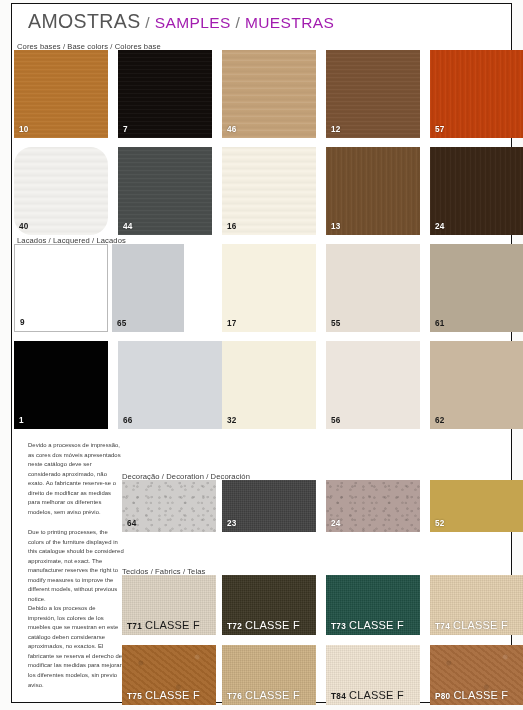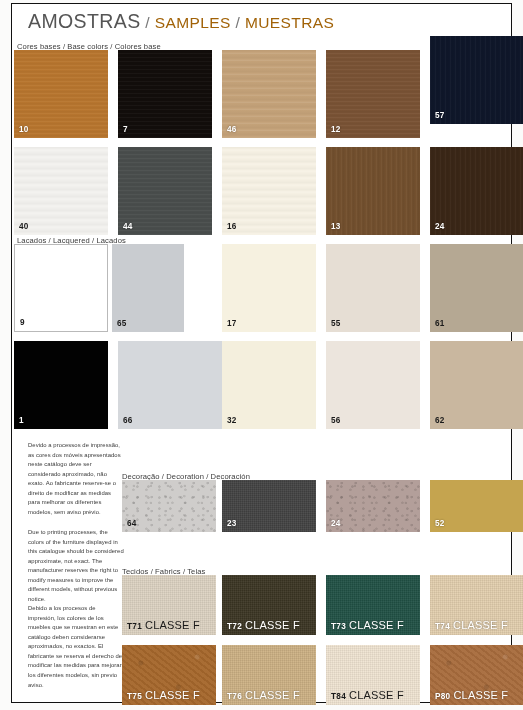--- a/index.html
+++ b/index.html
@@ -23,21 +23,21 @@
   
   #title{
     position:absolute;left:16px;top:6px;
     white-space:nowrap;
     color:#4d4d4d;
     font-size:19px;
     letter-spacing:.4px;
   }
   #title .big{font-size:19.5px;color:#555;}
   #title .sep{font-size:15.5px;color:#777;}
-  #title .sm{font-size:15.5px;color:#a16207;}
+  #title .sm{font-size:15.5px;color:#a21caf;}
 
   
   .section-caption{
     position:absolute;
     font-size:7.6px;
     color:#3a3a3a;
     white-space:nowrap;
     letter-spacing:.1px;
   }
   
@@ -165,25 +165,25 @@
           <div class="lbl">7</div>
         </div>
         <div class="sw" style="left: 210px; top: 46px; width: 94px; height: 88px; background: rgb(196, 162, 121);">
           <div class="grain-soft"></div>
           <div class="lbl">46</div>
         </div>
         <div class="sw" style="left: 314px; top: 46px; width: 94px; height: 88px; background: rgb(122, 83, 53);">
           <div class="grain-h"></div>
           <div class="lbl">12</div>
         </div>
-        <div class="sw" style="left: 418px; top: 32px; width: 94px; height: 88px; background: #0f172a; text-decoration: underline;">
+        <div class="sw" style="left: 418px; top: 46px; width: 94px; height: 88px; background: #c2410c; text-decoration: underline;">
           <div class="grain-v"></div>
           <div class="lbl">57</div>
         </div>
-        <div class="sw dark-label" style="left: 2px; top: 143px; width: 94px; height: 88px; background: rgb(242, 241, 238);">
+        <div class="sw dark-label" style="left: 2px; top: 143px; width: 94px; height: 88px; background: rgb(242, 241, 238); border-radius: 18px;">
           <div class="grain-soft"></div>
           <div class="lbl">40</div>
         </div>
         <div class="sw" style="left: 106px; top: 143px; width: 94px; height: 88px; background: rgb(74, 78, 77);">
           <div class="grain-h"></div>
           <div class="lbl">44</div>
         </div>
         <div class="sw dark-label" style="left: 210px; top: 143px; width: 94px; height: 88px; background: rgb(246, 241, 228);">
           <div class="grain-soft"></div>
           <div class="lbl">16</div>

